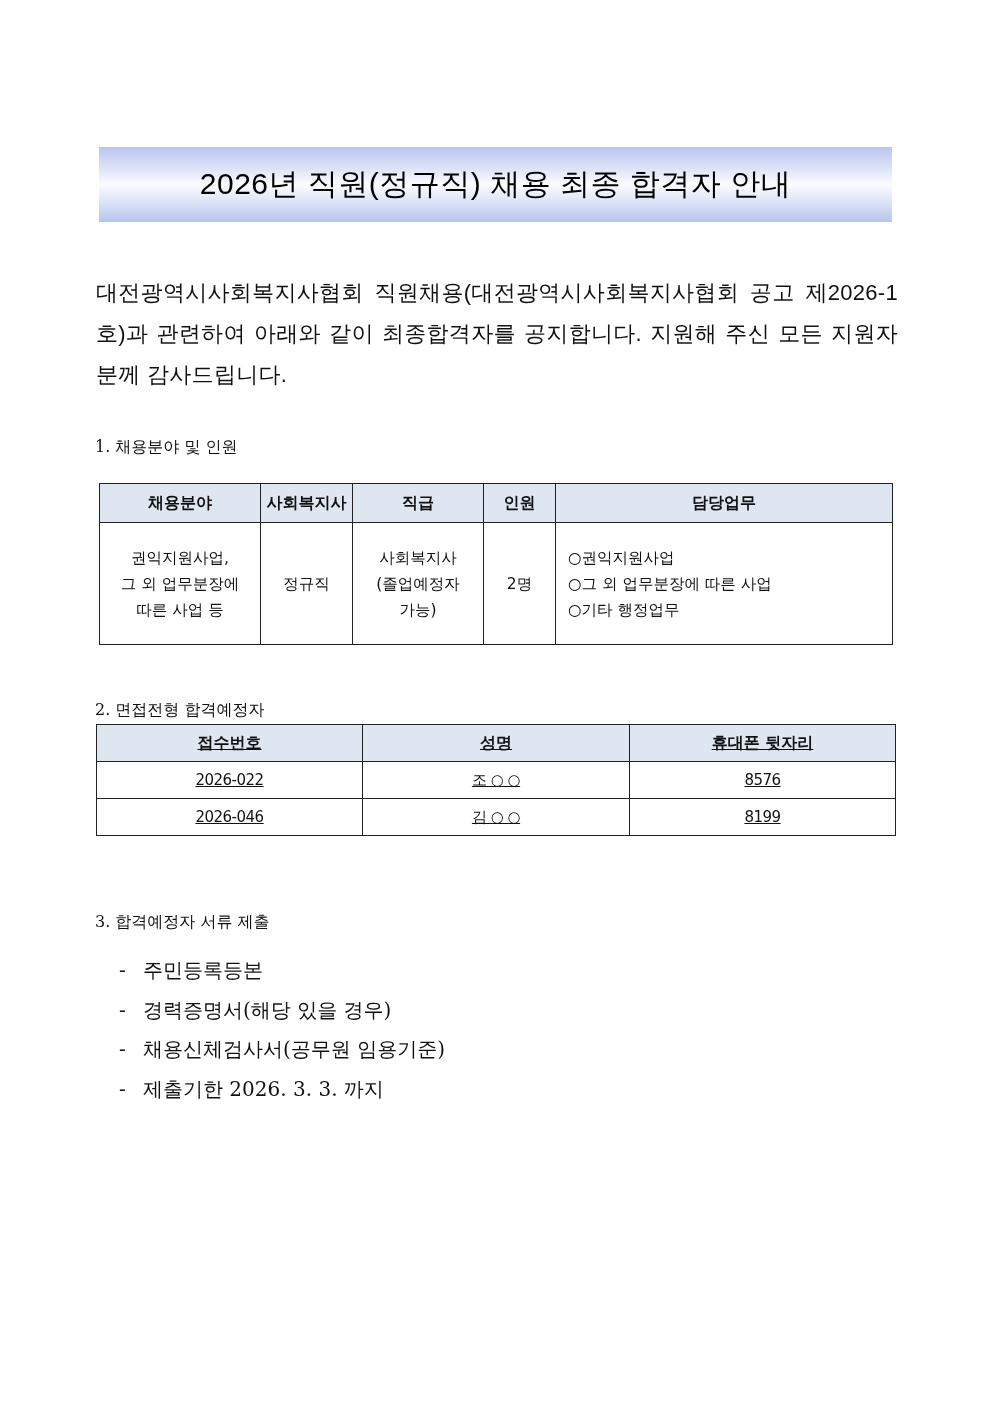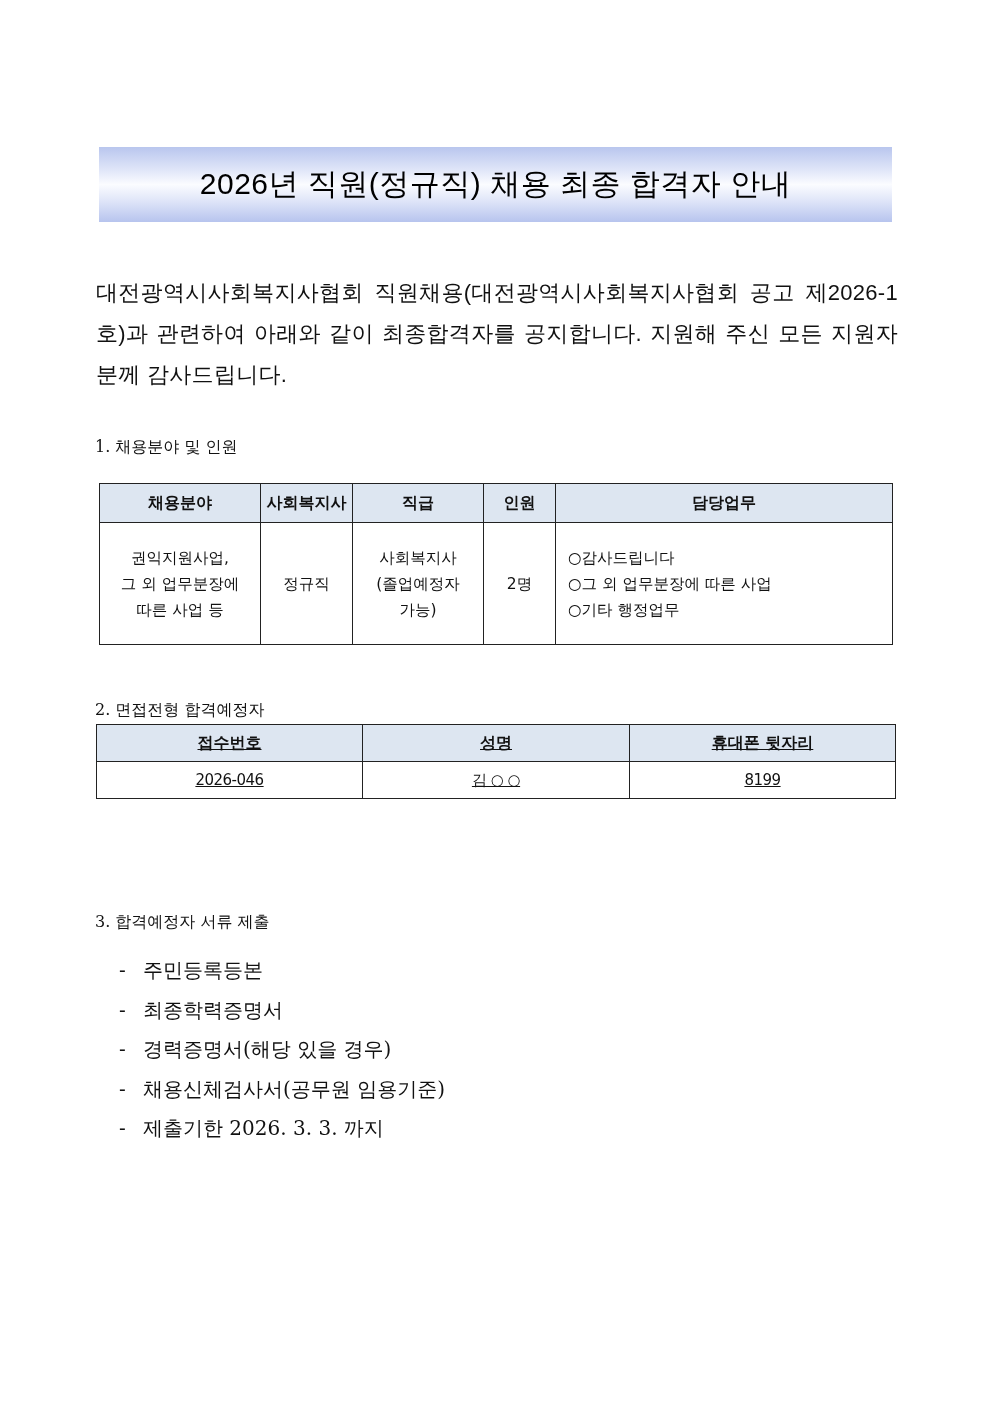--- a/index.html
+++ b/index.html
@@ -77,21 +77,21 @@
         <span class="cell-line">따른 사업 등</span>
       </td>
       <td>정규직</td>
       <td>
         <span class="cell-line">사회복지사</span>
         <span class="cell-line">(졸업예정자</span>
         <span class="cell-line">가능)</span>
       </td>
       <td>2명</td>
       <td class="left">
-        <span class="cell-line">○감사드립니다</span>
+        <span class="cell-line">○권익지원사업</span>
         <span class="cell-line">○그 외 업무분장에 따른 사업</span>
         <span class="cell-line">○기타 행정업무</span>
       </td>
     </tr>
   </tbody>
 </table>
 
 <div class="section-h" style="top:700px;">2. 면접전형 합격예정자</div>
 
 <table class="t2">
@@ -102,28 +102,32 @@
   </colgroup>
   <thead>
     <tr>
       <th>접수번호</th>
       <th>성명</th>
       <th>휴대폰 뒷자리</th>
     </tr>
   </thead>
   <tbody>
     <tr>
+      <td>2026-022</td>
+      <td>조 ○ ○</td>
+      <td>8576</td>
+    </tr>
+    <tr>
       <td>2026-046</td>
       <td>김 ○ ○</td>
       <td>8199</td>
     </tr>
   </tbody>
 </table>
 
 <div class="section-h" style="top:912px;">3. 합격예정자 서류 제출</div>
 
 <ul class="docs">
   <li><span class="dash">-</span><span>주민등록등본</span></li>
-  <li><span class="dash">-</span><span>최종학력증명서</span></li>
   <li><span class="dash">-</span><span>경력증명서(해당 있을 경우)</span></li>
   <li><span class="dash">-</span><span>채용신체검사서(공무원 임용기준)</span></li>
   <li><span class="dash">-</span><span>제출기한 2026. 3. 3. 까지</span></li>
 </ul>
 
 </body></html>

